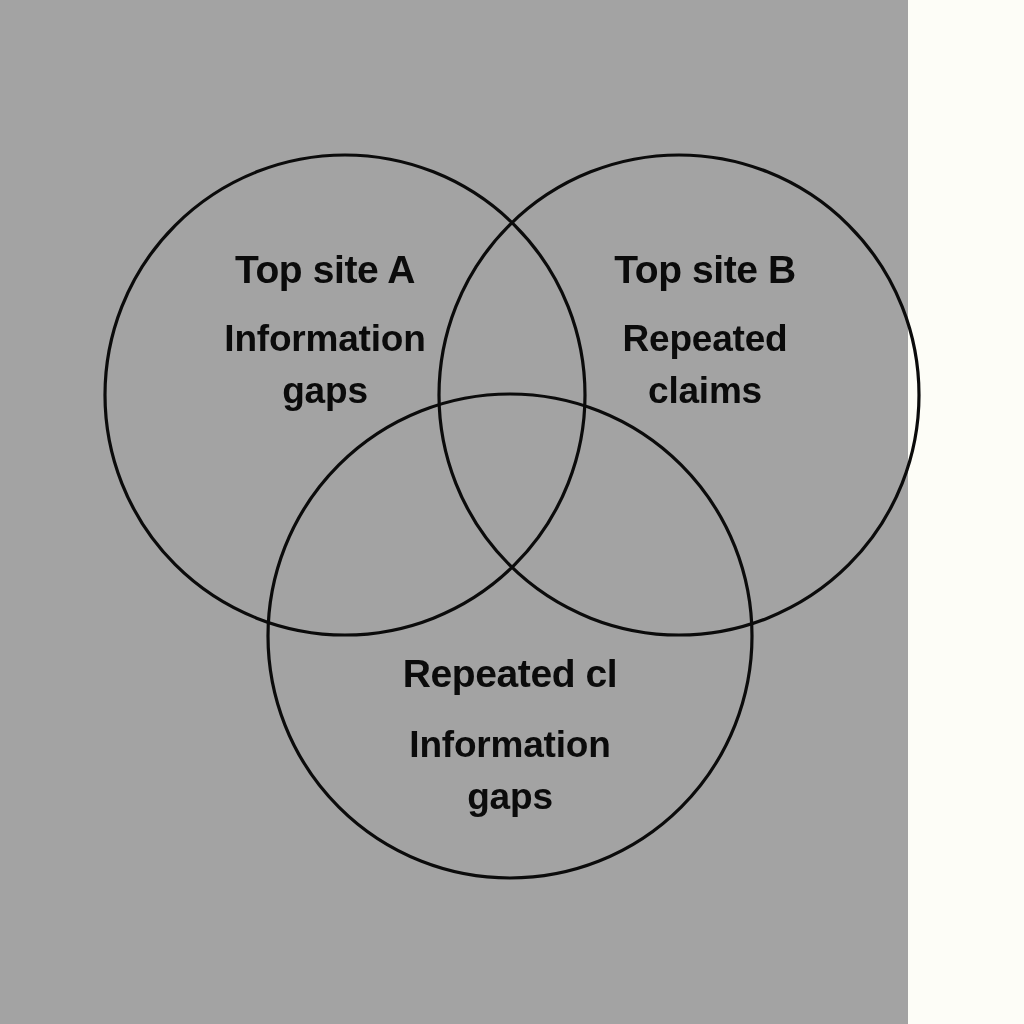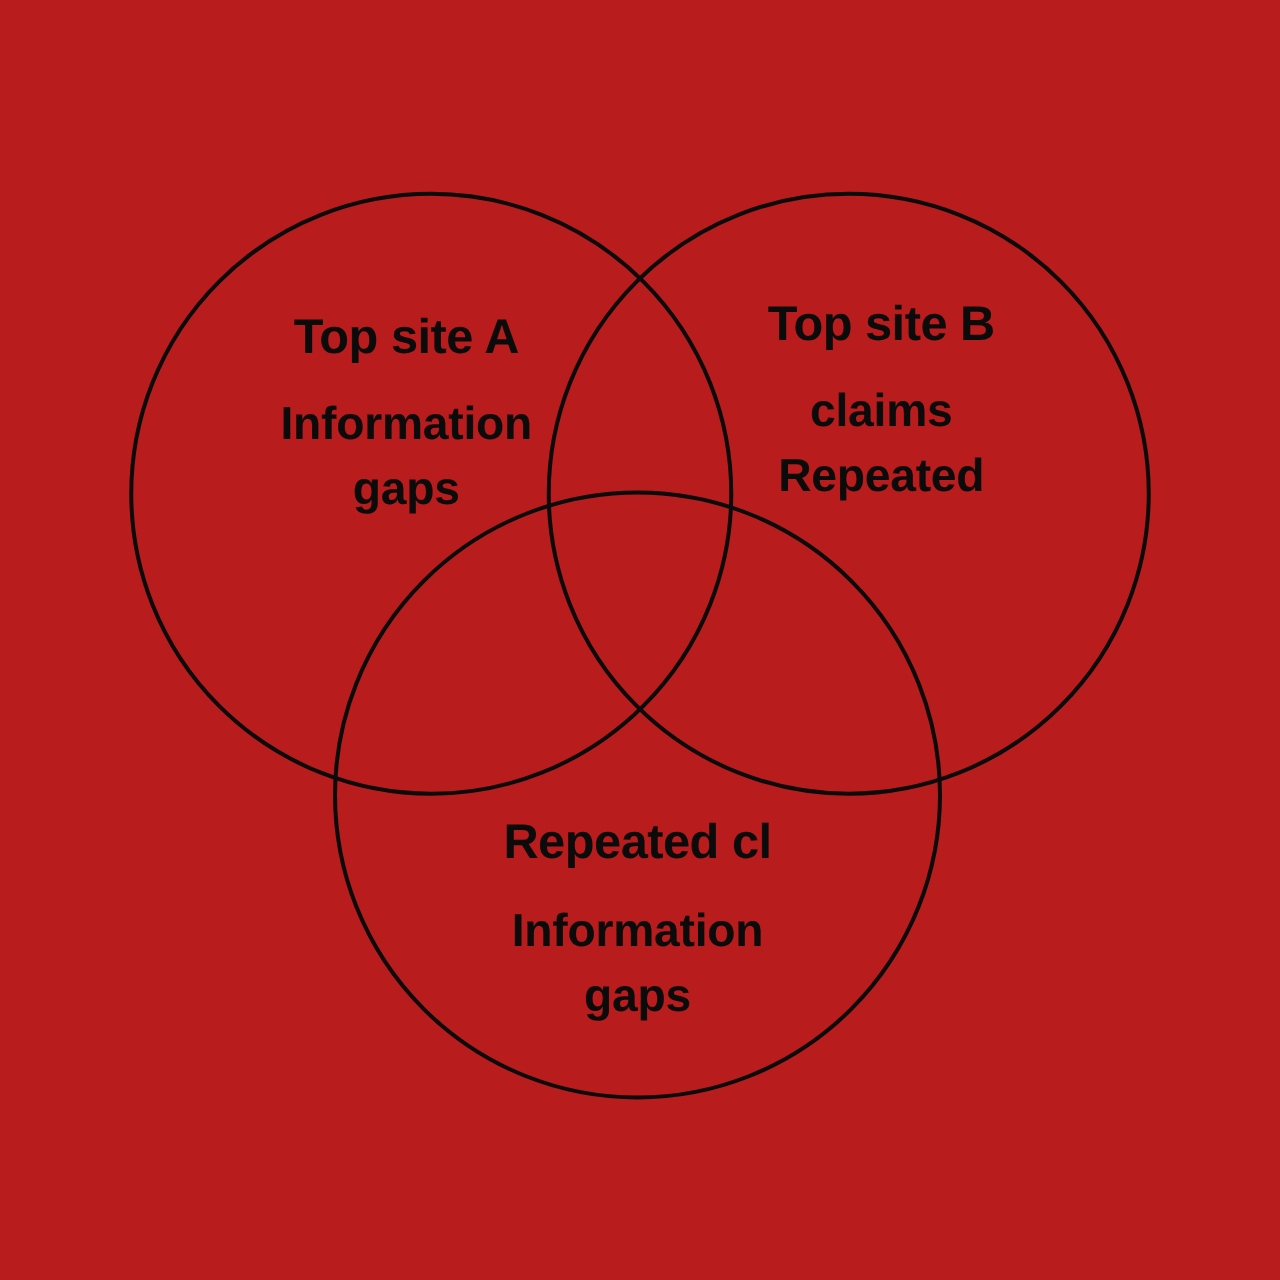--- a/index.html
+++ b/index.html
@@ -8,23 +8,23 @@
   }
   body {
     width: 1024px;
     height: 1024px;
     background: #fdfdf7;
     font-family: "Liberation Sans", sans-serif;
     overflow: hidden;
   }
   #venn-canvas {
     position: relative;
-    width: 1024px;
+    width: 908px;
     height: 1024px;
-    background: #b91c1c;
+    background: #a3a3a3;
   }
   #venn-svg {
     position: absolute;
     left: 0;
     top: 0;
     width: 1024px;
     height: 1024px;
   }
   .venn-circle {
     fill: none;
@@ -64,21 +64,21 @@
 
   
   #set-a {
     left: 165px;
     top: 250px;
     width: 320px;
   }
   
   #set-b {
     left: 545px;
-    top: 240px;
+    top: 250px;
     width: 320px;
   }
   
   #set-c {
     left: 350px;
     top: 654px;
     width: 320px;
   }
   #set-c .set-items {
     margin-top: 24px;
@@ -101,22 +101,22 @@
       <div class="set-title">Top site A</div>
       <div class="set-items">
         <span class="set-item-line">Information</span>
         <span class="set-item-line">gaps</span>
       </div>
     </div>
 
     <div class="set-group" id="set-b">
       <div class="set-title">Top site B</div>
       <div class="set-items">
+        <span class="set-item-line">Repeated</span>
         <span class="set-item-line">claims</span>
-        <span class="set-item-line">Repeated</span>
       </div>
     </div>
 
     <div class="set-group" id="set-c">
       <div class="set-title">Repeated cl</div>
       <div class="set-items">
         <span class="set-item-line">Information</span>
         <span class="set-item-line">gaps</span>
       </div>
     </div>

